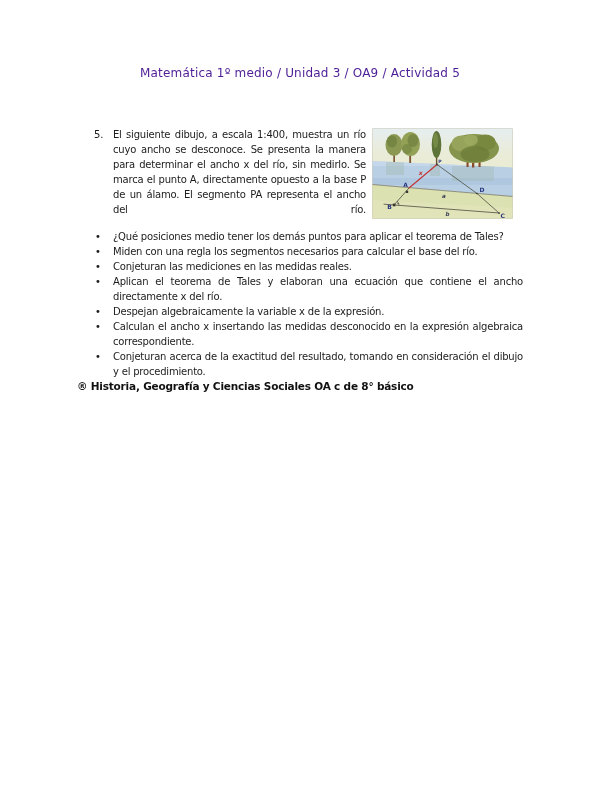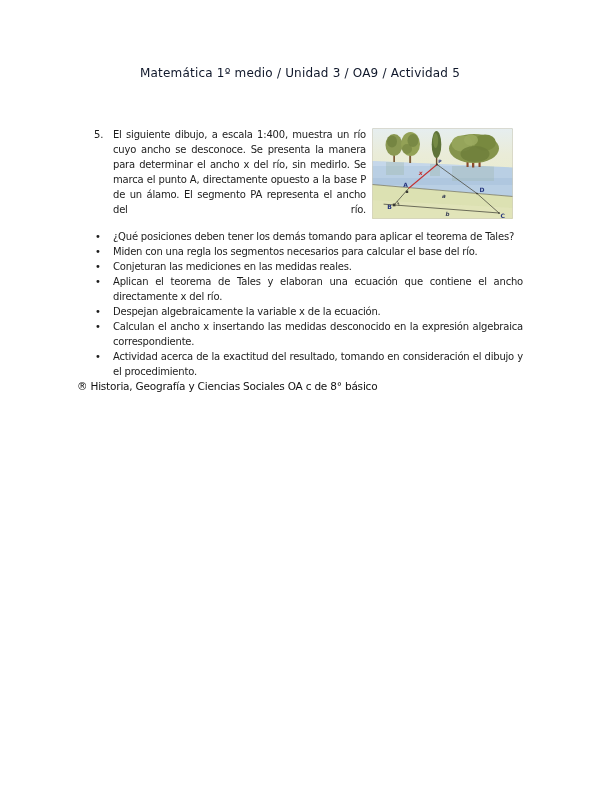--- a/index.html
+++ b/index.html
@@ -2,40 +2,40 @@
 <html><head>
 <meta charset="utf-8">
 <style>
   html,body{margin:0;padding:0;background:#ffffff;}
   .page{
     position:relative;width:600px;height:800px;background:#ffffff;
     font-family:"DejaVu Sans",sans-serif;color:#1c1c1c;overflow:hidden;
   }
   .doc-title{
     position:absolute;top:66px;left:0;width:600px;text-align:center;
-    font-size:12px;color:#0f172a;letter-spacing:.2px;
+    font-size:12px;color:#4c1d95;letter-spacing:.2px;
   }
   .problem-number{
     position:absolute;left:94px;top:127px;font-size:10px;line-height:15px;letter-spacing:-.2px;
   }
   .problem-text{
     position:absolute;left:113px;top:127px;width:253px;
     font-size:10px;line-height:15px;letter-spacing:-.2px;
     text-align:justify;text-align-last:justify;
   }
   .figure-wrap{
     position:absolute;left:372px;top:128px;width:141px;height:91px;
   }
   .figure-wrap svg{display:block;}
   .bullet-list{position:absolute;left:95px;top:229px;width:428px;}
   .bullet{display:flex;font-size:10px;line-height:15px;letter-spacing:-.2px;}
   .bullet .dot{flex:0 0 18px;width:18px;font-size:10px;line-height:15px;}
   .bullet .txt{flex:1;text-align:justify;}
   .doc-footer{
-    position:absolute;left:77px;top:380px;font-size:10.5px;font-weight:normal;
+    position:absolute;left:77px;top:380px;font-size:10.5px;font-weight:bold;
     letter-spacing:-.2px;color:#111;
   }
   .fig-label{font-family:"DejaVu Sans",sans-serif;font-weight:bold;}
 </style>
 </head>
 <body>
 
 <div class="page">
 
   <div class="doc-title">Matemática 1º medio / Unidad 3 / OA9 / Actividad 5</div>
@@ -122,43 +122,43 @@
         <text x="73.5" y="87.5" font-style="italic" fill="#3c4258" font-size="5.6">b</text>
       </g>
 
       <rect x="0.35" y="0.35" width="140.3" height="90.3" rx="1.5" fill="none" stroke="#cfccbb" stroke-width="0.7"></rect>
     </svg>
   </div>
 
   <div class="bullet-list">
     <div class="bullet">
       <span class="dot">•</span>
-      <span class="txt">¿Qué posiciones deben tener los demás tomando para aplicar el teorema de Tales?</span>
+      <span class="txt">¿Qué posiciones medio tener los demás puntos para aplicar el teorema de Tales?</span>
     </div>
     <div class="bullet">
       <span class="dot">•</span>
       <span class="txt">Miden con una regla los segmentos necesarios para calcular el base del río.</span>
     </div>
     <div class="bullet">
       <span class="dot">•</span>
       <span class="txt">Conjeturan las mediciones en las medidas reales.</span>
     </div>
     <div class="bullet">
       <span class="dot">•</span>
       <span class="txt">Aplican el teorema de Tales y elaboran una ecuación que contiene el ancho directamente x del río.</span>
     </div>
     <div class="bullet">
       <span class="dot">•</span>
-      <span class="txt">Despejan algebraicamente la variable x de la ecuación.</span>
+      <span class="txt">Despejan algebraicamente la variable x de la expresión.</span>
     </div>
     <div class="bullet">
       <span class="dot">•</span>
       <span class="txt">Calculan el ancho x insertando las medidas desconocido en la expresión algebraica correspondiente.</span>
     </div>
     <div class="bullet">
       <span class="dot">•</span>
-      <span class="txt">Actividad acerca de la exactitud del resultado, tomando en consideración el dibujo y el procedimiento.</span>
+      <span class="txt">Conjeturan acerca de la exactitud del resultado, tomando en consideración el dibujo y el procedimiento.</span>
     </div>
   </div>
 
   <div class="doc-footer">® Historia, Geografía y Ciencias Sociales OA c de 8° básico</div>
 
 </div>
 
 </body></html>

